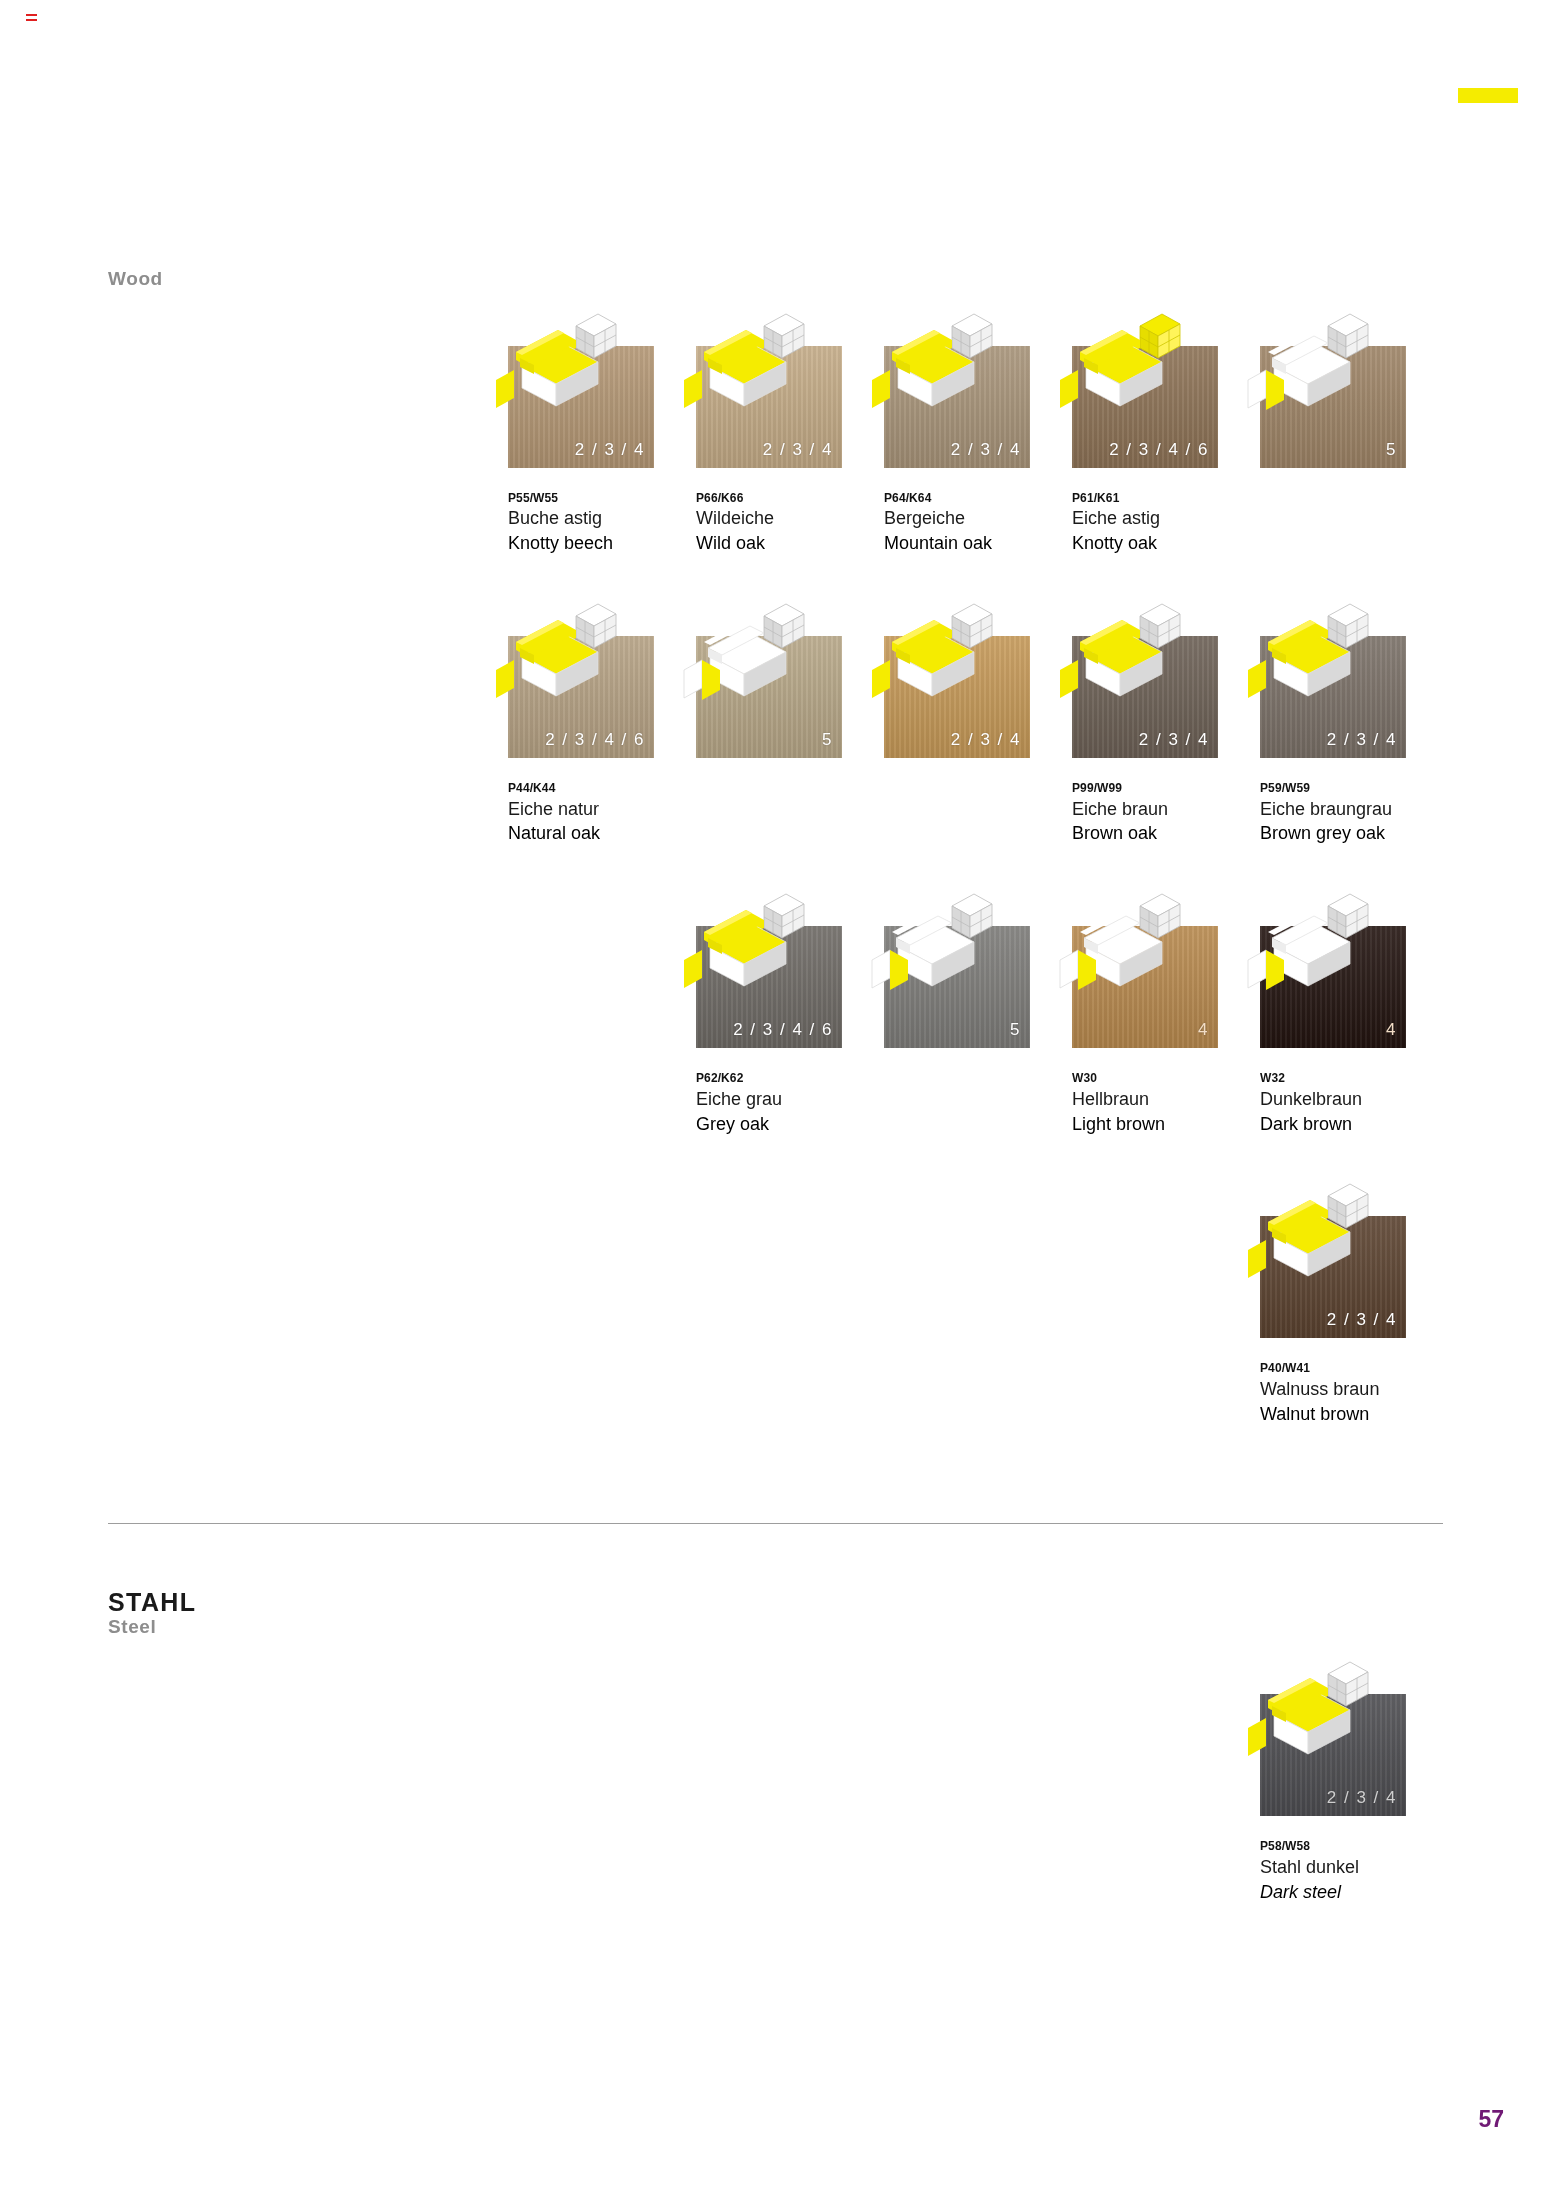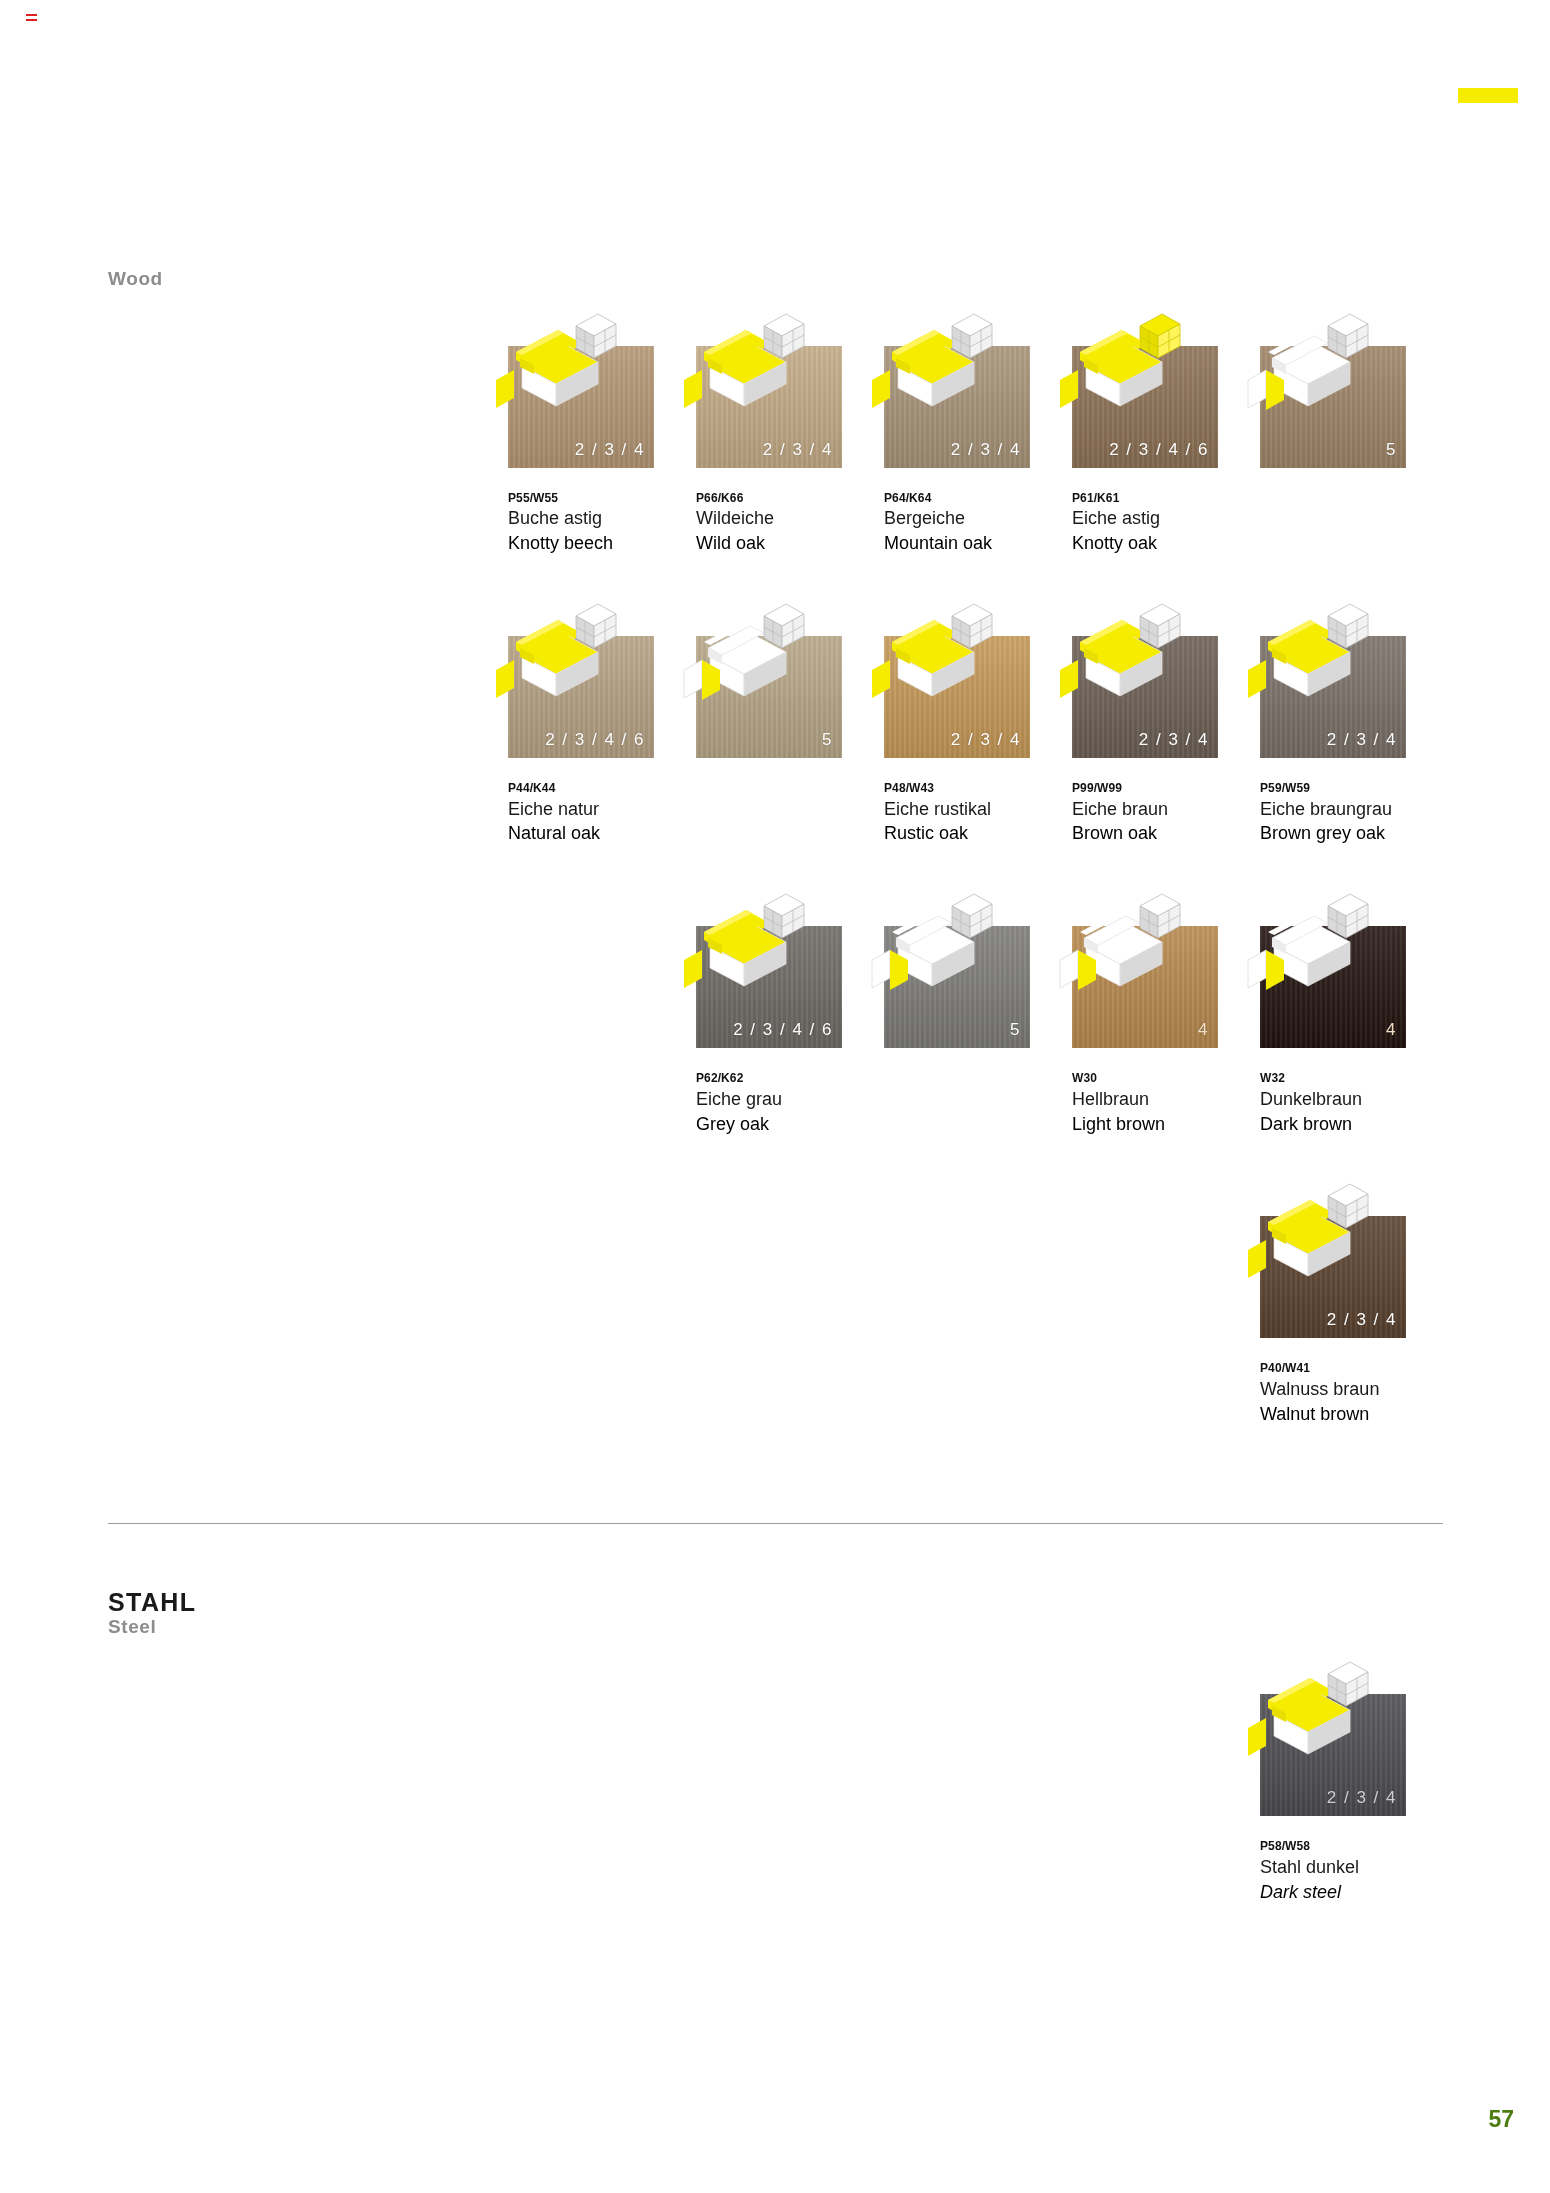--- a/index.html
+++ b/index.html
@@ -88,22 +88,22 @@
   .labels .de2 { font-size:18px; color:#1a1a1a; line-height:1.38; }
   .labels .en2 { font-size:18px; color:#000000; line-height:1.38; }
   .labels .en2.ital { font-style:italic; }
 
   .divider {
     height:1px; background:#9d9d9d; width:1335px;
     margin:0;
   }
 
   .pagenum {
-    position:absolute; right:36px; bottom:60px;
-    font-size:23px; font-weight:bold; color:#4d7c0f;margin-top:44px;
+    position:absolute; right:46px; bottom:60px;
+    font-size:23px; font-weight:bold; color:#701a75;margin-top:44px;
   }
 </style>
 </head>
 <body>
 
 <div class="corner-mark">
     <i></i>
     <i></i>
   </div>
 <div class="top-tab"></div>
@@ -402,25 +402,20 @@
     <polygon points="32,58 74,36 108,54 66,76" fill="#f5ec00" stroke="#e9e9e9" stroke-width="0.7"></polygon>
     <polygon points="32,58 66,76 66,98 32,80" fill="#ffffff" stroke="#e2e2e2" stroke-width="0.7"></polygon>
     <polygon points="66,76 108,54 108,76 66,98" fill="#d9d9d9" stroke="#e2e2e2" stroke-width="0.7"></polygon>
 
     <polygon points="30,50 72,28 86,35 44,57" fill="#f5ec00" stroke="none" stroke-width="0.7"></polygon>
     <polygon points="30,50 44,57 44,66 30,59" fill="#e8df00"></polygon>
 
     <polygon points="6,72 24,62 24,90 6,100" fill="#f5ec00" stroke="none" stroke-width="0.8"></polygon>
 
   </svg></div>
-          </div>
-          <div class="labels">
-            <div class="code">P48/W43</div>
-            <div class="de2">Eiche rustikal</div>
-            <div class="en2">Rustic oak</div>
           </div>
         </div>
         <div class="cell">
           <div class="tile-wrap">
             <div class="tile" style="background: repeating-linear-gradient(90deg, rgba(255, 255, 255, 0.055) 0px, rgba(255, 255, 255, 0.055) 2px, rgba(0, 0, 0, 0.043) 2px, rgba(0, 0, 0, 0.043) 5px), linear-gradient(rgba(255, 255, 255, 0.1), rgba(0, 0, 0, 0.1)) rgb(109, 97, 86);">
               <div class="badge">2 / 3 / 4</div>
             </div>
             <div class="iso">
   <svg viewBox="0 0 130 112" width="130" height="112" xmlns="http://www.w3.org/2000/svg">
 

